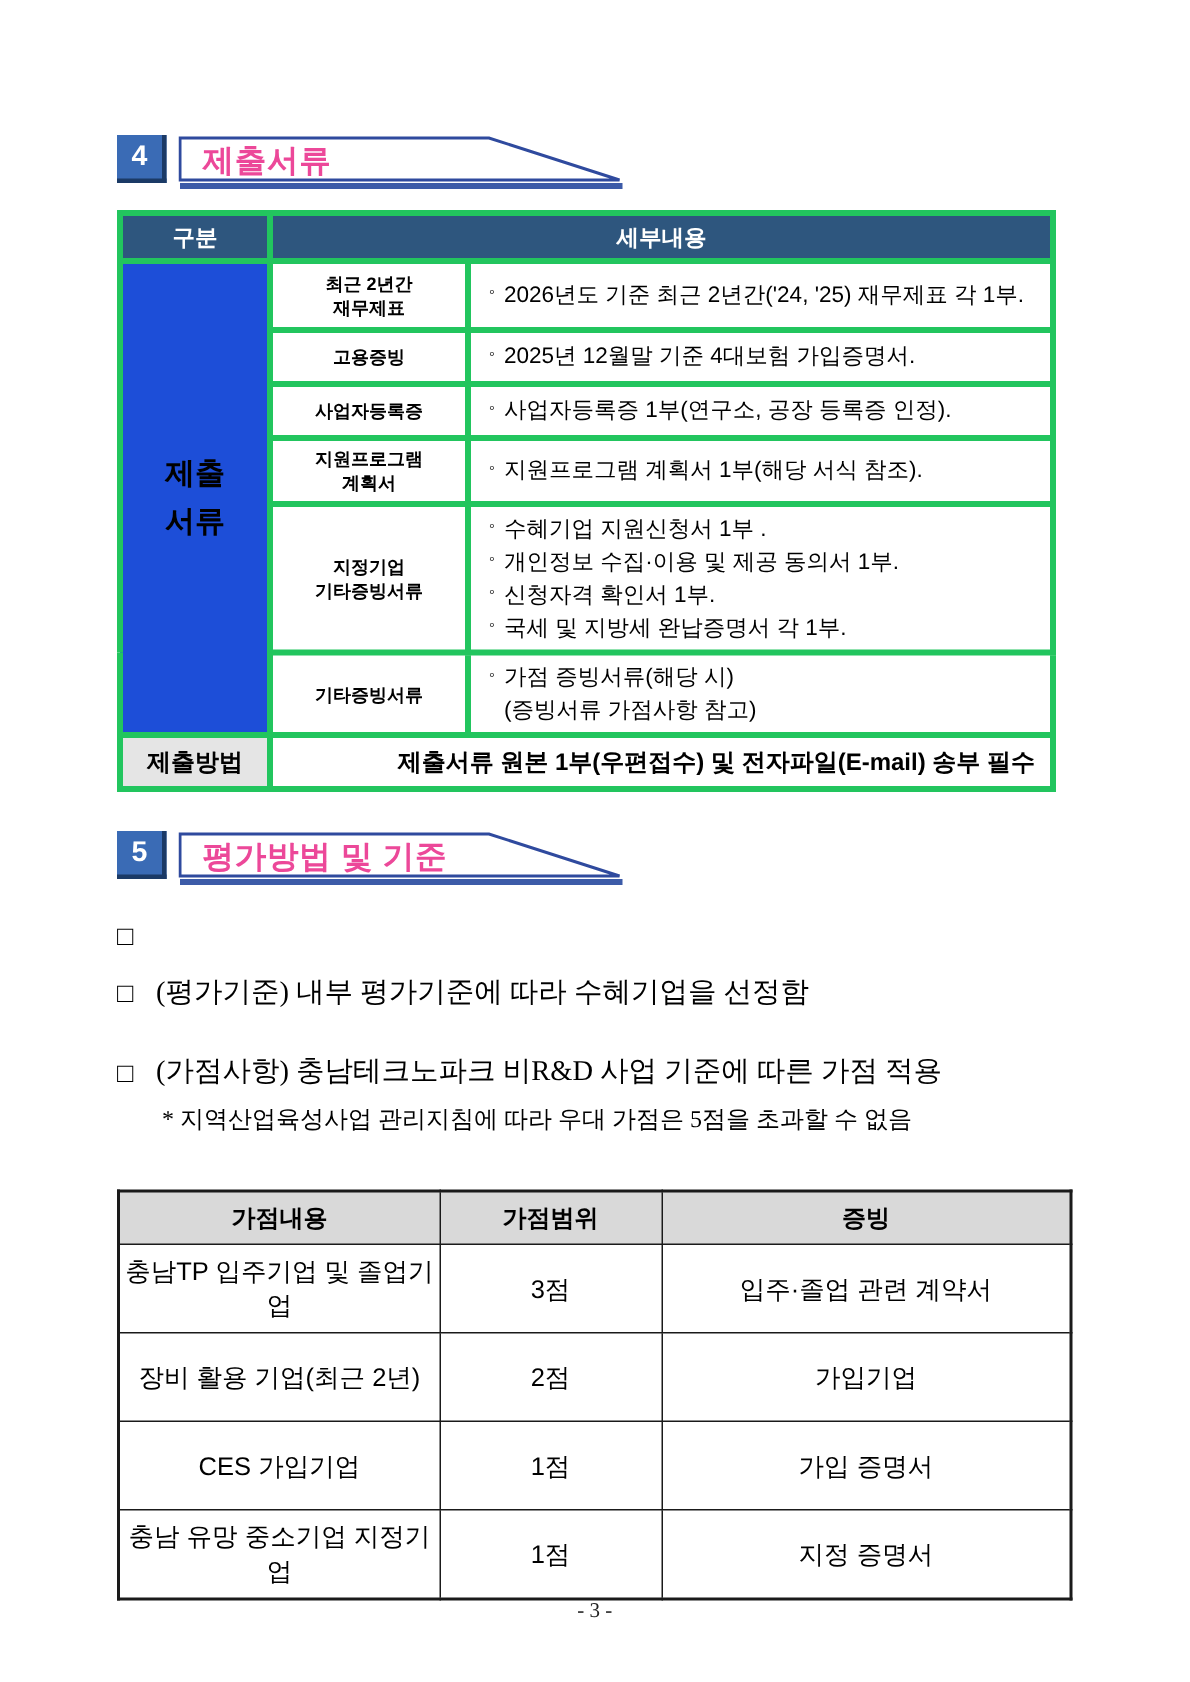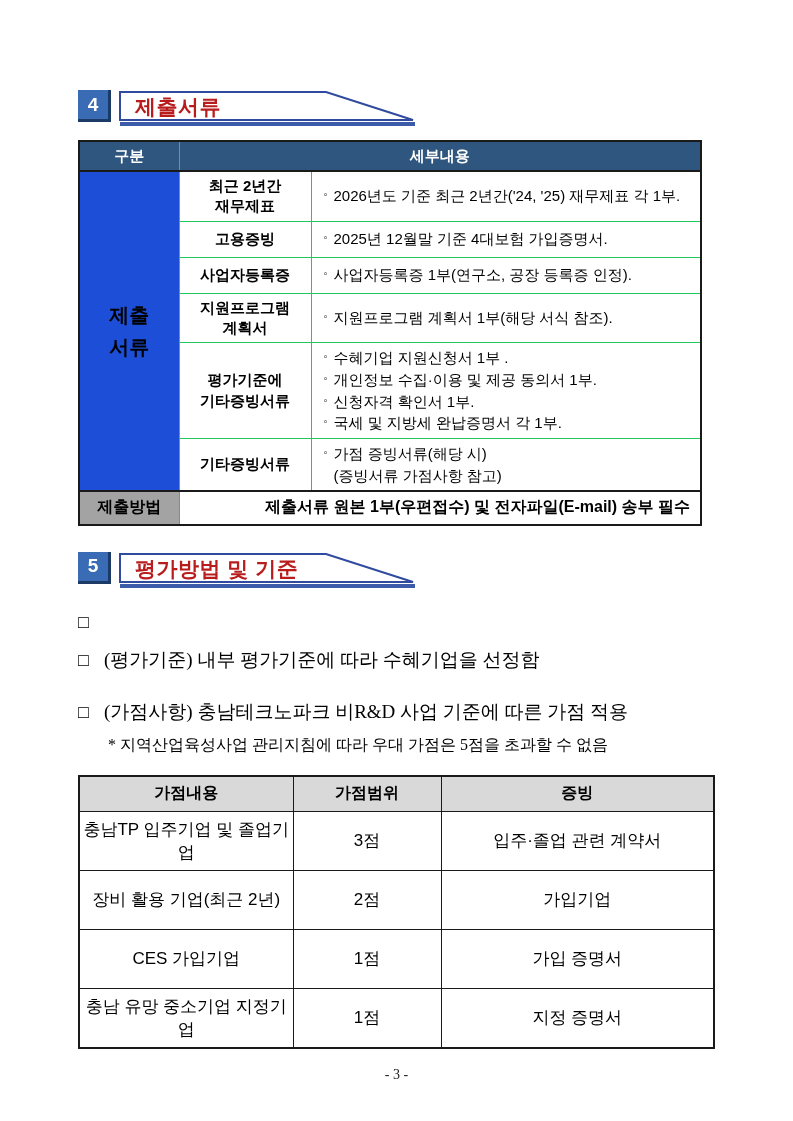--- a/index.html
+++ b/index.html
@@ -20,61 +20,61 @@
     background:#3a6bb5;
     border-right:3px solid #1b3a66;
     border-bottom:3px solid #1b3a66;
     color:#fff;font-size:19px;font-weight:bold;
     display:flex;align-items:center;justify-content:center;
   }
   .banner{position:relative;width:298px;height:38px;margin-left:8px;}
   .banner svg{position:absolute;left:0;top:0;}
   .banner-title{
     position:absolute;left:16px;top:3px;
-    font-size:21px;font-weight:bold;color:#b91c1c;letter-spacing:0.5px;
+    font-size:21px;font-weight:bold;color:#ec4899;letter-spacing:0.5px;
     font-family:"Liberation Sans","DejaVu Sans",sans-serif;
   }
 
   
   table{border-collapse:collapse;}
   .t1{width:622px;table-layout:fixed;margin-top:10px;border:2px solid #1a1a1a;}
-  .t1 th,.t1 td{border:1px solid #22c55e;}
+  .t1 th,.t1 td{border:4px solid #22c55e;}
   .t1 thead th{
     background:#2e567e;color:#ffffff;font-weight:bold;font-size:15px;
     height:26px;text-align:center;border-bottom:2px solid #1a1a1a;
   }
   .t1 thead th + th{border-left:1px solid #9fb3c6;}
   .t1 .group-cell{
     background:#1d4ed8;font-weight:bold;font-size:20px;
     text-align:center;vertical-align:middle;line-height:1.6;
   }
   .t1 .label-cell{
-    font-weight:bold;font-size:15px;text-align:center;vertical-align:middle;
+    font-weight:bold;font-size:12px;text-align:center;vertical-align:middle;
     line-height:1.35;padding:4px 2px;
   }
   .t1 .content-cell{font-size:15px;text-align:left;vertical-align:middle;padding:4px 6px;}
   .bullet-line{display:flex;align-items:flex-start;line-height:1.45;}
   .bullet-mark{width:16px;flex:0 0 16px;text-align:center;font-size:11px;padding-top:2px;}
   .sub-note{padding-left:16px;line-height:1.4;}
   .t1 .method-row td{border-top:2px solid #1a1a1a;}
   .t1 .method-label{
-    background:#a3a3a3;font-weight:bold;font-size:16px;text-align:center;
+    background:#e5e5e5;font-weight:bold;font-size:16px;text-align:center;
     vertical-align:middle;height:30px;
   }
   .t1 .method-value{font-weight:bold;font-size:16px;text-align:right;padding:3px 10px;vertical-align:middle;}
 
   
   .bullets{margin-top:18px;font-family:"Liberation Serif","DejaVu Serif",serif;}
   .check-line{display:flex;align-items:flex-start;font-size:19px;margin-top:10px;line-height:1.5;}
   .check-box{width:26px;flex:0 0 26px;font-size:18px;padding-top:1px;}
   .check-note{font-size:16px;margin:6px 0 0 30px;line-height:1.5;}
   .check-line.gap{margin-top:24px;}
 
   
-  .t2{width:635px;table-layout:fixed;margin-top:18px;border:2px solid #1a1a1a;
+  .t2{width:635px;table-layout:fixed;margin-top:34px;border:2px solid #1a1a1a;
       font-family:"Liberation Sans","DejaVu Sans",sans-serif;}
   .t2 th,.t2 td{border:1px solid #1a1a1a;text-align:center;vertical-align:middle;}
   .t2 thead th{background:#d9d9d9;font-weight:bold;font-size:16px;height:32px;}
   .t2 tbody td{font-size:17px;height:56px;}
 
   
   .page-footer{
     position:absolute;left:0;bottom:38px;width:793px;text-align:center;
     font-family:"Liberation Serif","DejaVu Serif",serif;font-size:14px;color:#222;
   }
@@ -154,21 +154,21 @@
           </td>
           <td class="content-cell">
             <div class="bullet-line">
                 <span class="bullet-mark">◦</span>
                 <span>지원프로그램 계획서 1부(해당 서식 참조).</span>
               </div>
           </td>
         </tr>
         <tr style="height:88px;">
           <td class="label-cell">
-            <span style="display:block">평가기준에</span>
+            <span style="display:block">지정기업</span>
             <span style="display:block">기타증빙서류</span>
           </td>
           <td class="content-cell">
             <div class="bullet-line">
                 <span class="bullet-mark">◦</span>
                 <span>수혜기업 지원신청서 1부 .</span>
               </div>
             <div class="bullet-line">
                 <span class="bullet-mark">◦</span>
                 <span>개인정보 수집·이용 및 제공 동의서 1부.</span>

